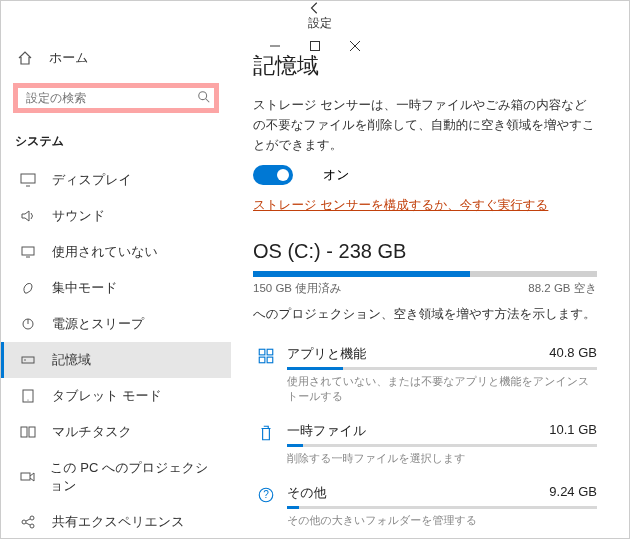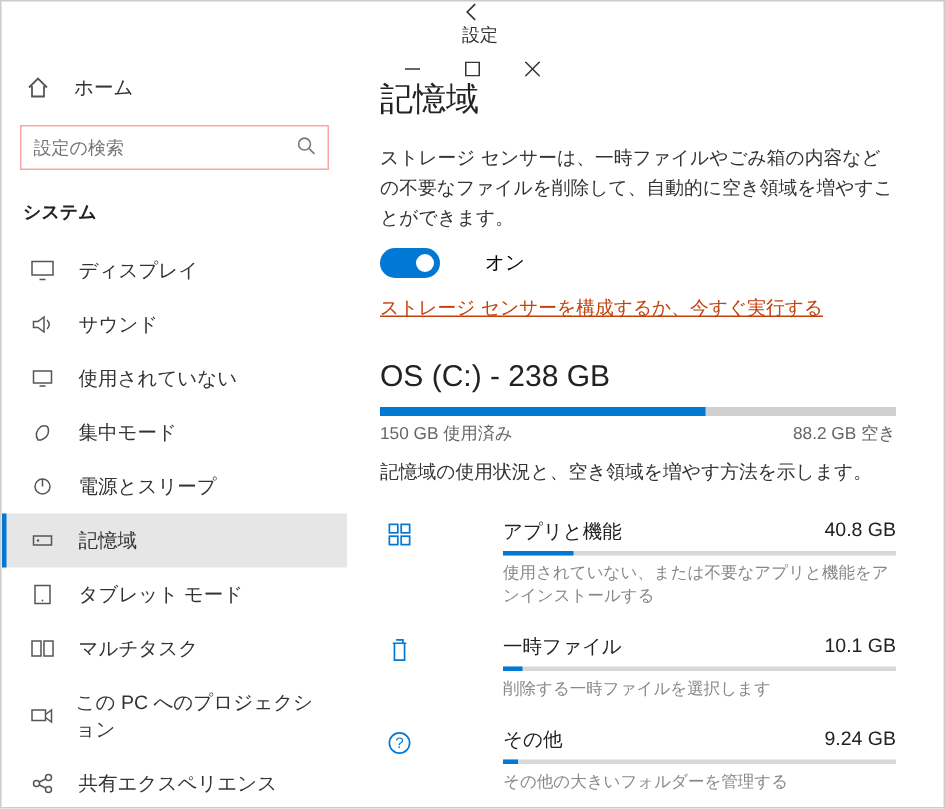--- a/index.html
+++ b/index.html
@@ -8,41 +8,41 @@
 .titlebar .back { width: 24px; display:flex; align-items:center; justify-content:center; color:#333; }
 .titlebar .title { font-size: 12px; margin-left: 10px; color:#333; }
 .titlebar .spacer { flex: 1; }
 .winbtns { display:flex; }
 .winbtn { width: 40px; height: 28px; display:flex; align-items:center; justify-content:center; color:#333; }
 .content { flex:1; display:flex; overflow:hidden; }
 .sidebar { width: 230px; padding: 10px 0 0 0; border-right: none; overflow-y:auto; }
 .home { display:flex; align-items:center; padding: 8px 14px; font-size: 13px; color:#333; }
 .home .icon { width: 20px; margin-right: 14px; display:flex; align-items:center; justify-content:center;}
 .search { margin: 8px 12px 10px 12px; }
-.search-box { width: 100%; height: 30px; border: 1px solid #fca5a5; padding: 0 26px 0 8px; font-size: 12px; background:#fff; position:relative; }
+.search-box { width: 100%; height: 30px; border: 5px solid #fca5a5; padding: 0 26px 0 8px; font-size: 12px; background:#fff; position:relative; }
 .search-wrap { position:relative; }
 .search-icon { position:absolute; right:8px; top:7px; color:#777; }
 .section-label { font-size: 12px; font-weight: 600; padding: 10px 14px 12px 14px; color:#222; }
 .nav-item { display:flex; align-items:center; padding: 9px 14px; font-size: 13px; color:#333; border-left: 3px solid transparent; cursor:default; }
 .nav-item.selected { background:#e6e6e6; border-left: 3px solid #0078d4; }
 .nav-item .icon { width: 20px; margin-right: 14px; display:flex; align-items:center; justify-content:center; color:#555; }
 .main { flex:1; padding: 20px 32px 20px 22px; overflow-y:auto; }
 h1 { font-size: 22px; font-weight: 400; margin-bottom: 14px; color:#222; }
 .desc { font-size: 12.5px; line-height: 1.6; color:#333; margin-bottom: 10px; }
 .toggle-row { display:flex; align-items:center; margin-bottom: 12px; gap: 20px; }
 .toggle { width: 40px; height: 20px; background:#0078d4; border-radius: 10px; position:relative; margin-right: 10px; }
 .toggle::after { content:""; position:absolute; width:12px; height:12px; background:#fff; border-radius:50%; top:4px; right:4px; }
 .toggle-label { font-size: 13px; }
 .link { color:#c2410c; font-size: 12.5px; display:block; cursor:pointer;text-decoration:underline; }
 .drive-title { font-size: 20px; font-weight: 300; margin-top: 26px; margin-bottom: 8px; color:#222; }
 .bar { width: 100%; height: 6px; background:#d0d0d0; margin-bottom: 4px; position:relative; }
 .bar-fill { height:100%; background:#0078d4; width: 63%; }
 .bar-labels { display:flex; justify-content:space-between; font-size: 11.5px; color:#666; margin-bottom: 10px; }
 .note { font-size: 12.5px; color:#333; margin-bottom: 16px; }
-.cat { display:flex; align-items:flex-start; padding: 6px 0 12px 0; border-top: none; gap: 48px; }
+.cat { display:flex; align-items:flex-start; padding: 6px 0 12px 0; border-top: none; }
 .cat .cicon { width: 26px; padding-top:2px; color:#0078d4; display:flex; justify-content:center; }
 .cat .cbody { flex:1; margin-left: 8px; }
 .cat .crow1 { display:flex; justify-content:space-between; font-size: 13px; color:#222; margin-bottom: 4px; }
 .cat .cbar { height: 3px; background:#d8d8d8; margin-bottom: 4px; position:relative; }
 .cat .cbar-fill { height:100%; background:#0078d4; }
 .cat .csub { font-size: 11px; color:#888; }
 svg { display:block; }
 </style>
 </head>
 <body>
@@ -202,21 +202,21 @@
     <a class="link">ストレージ センサーを構成するか、今すぐ実行する</a>
 
     <div class="drive-title">OS (C:) - 238 GB</div>
     <div class="bar">
         <div class="bar-fill" style="width:63%"></div>
       </div>
     <div class="bar-labels">
       <span>150 GB 使用済み</span>
       <span>88.2 GB 空き</span>
     </div>
-    <p class="note">記憶域の使用状況と、空き領域を増やす方法を示します。</p>
+    <p class="note">へのプロジェクション、空き領域を増やす方法を示します。</p>
 
     <div class="cat">
       <div class="cicon">
           <svg width="18" height="18" viewBox="0 0 16 16">
             <rect x="2" y="2" width="5" height="5" stroke="#0078d4" fill="none"></rect>
             <rect x="9" y="2" width="5" height="5" stroke="#0078d4" fill="none"></rect>
             <rect x="2" y="9" width="5" height="5" stroke="#0078d4" fill="none"></rect>
             <rect x="9" y="9" width="5" height="5" stroke="#0078d4" fill="none"></rect>
           </svg>
         </div>

